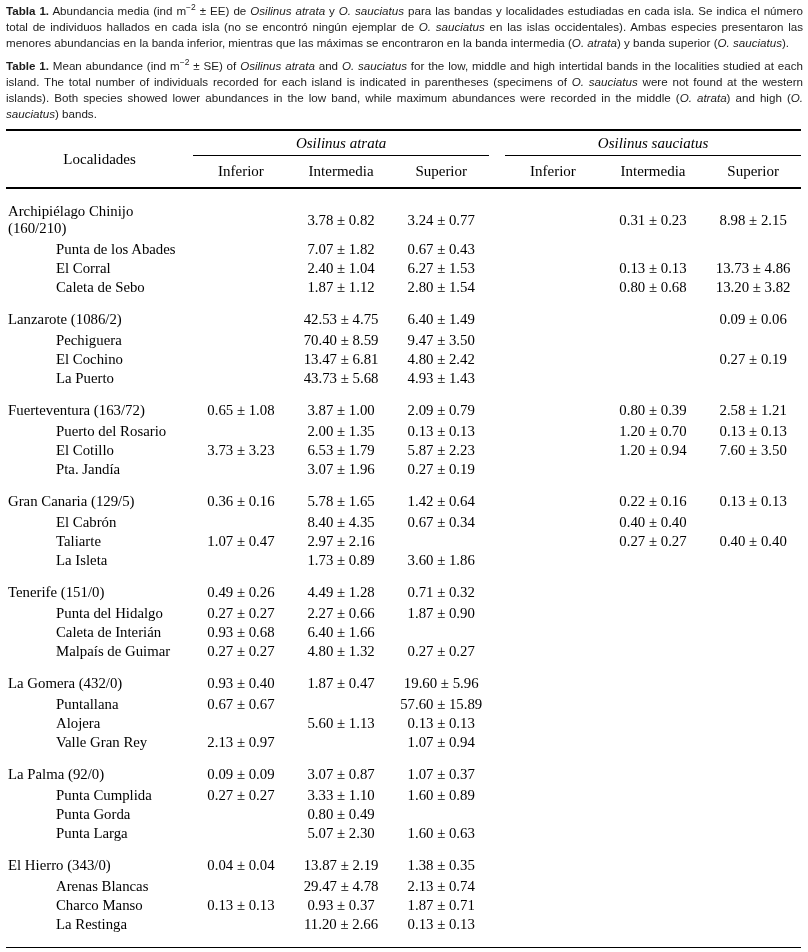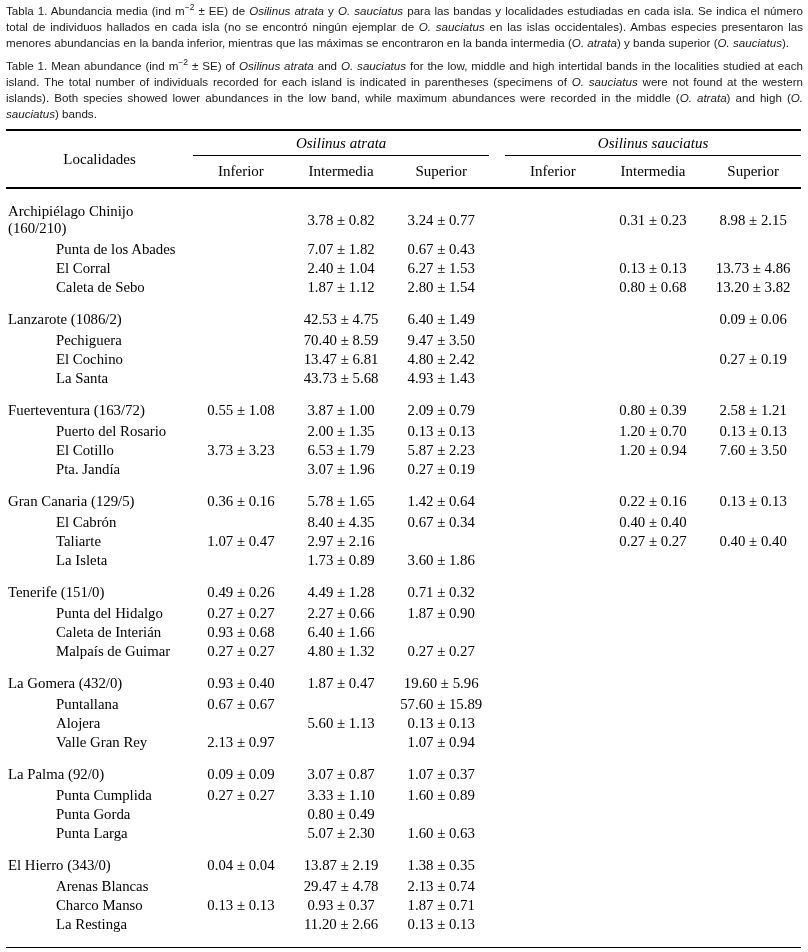--- a/index.html
+++ b/index.html
@@ -5,21 +5,21 @@
   html,body{margin:0;padding:0;background:#ffffff;}
   body{width:808px;height:952px;overflow:hidden;color:#000;}
   .page{padding:3px 5px 0 6px;box-sizing:border-box;}
 
   
   .caption{
     font-family:"Liberation Sans",sans-serif;
     font-size:11.6px;line-height:16px;
     text-align:justify;margin:0 0 7px 0;color:#1c1c1c;
   }
-  .caption .b{font-weight:normal;}
+  .caption .b{font-weight:bold;}
   .caption .i{font-style:italic;}
   .caption sup{font-size:8.5px;line-height:0;}
 
   
   table.abundance{
     border-collapse:collapse;table-layout:fixed;
     width:795px;margin-top:3px;
     font-family:"Liberation Serif",serif;color:#000;
     border-top:2.6px solid #000;
   }
@@ -161,32 +161,32 @@
           <td class="name-cell locality">El Cochino</td>
           <td class="val"></td>
           <td class="val">13.47 ± 6.81</td>
           <td class="val">4.80 ± 2.42</td>
           <td></td>
           <td class="val"></td>
           <td class="val"></td>
           <td class="val">0.27 ± 0.19</td>
         </tr>
         <tr class="loc-row">
-          <td class="name-cell locality">La Santa</td>
+          <td class="name-cell locality">La Puerto</td>
           <td class="val"></td>
           <td class="val">43.73 ± 5.68</td>
           <td class="val">4.93 ± 1.43</td>
           <td></td>
           <td class="val"></td>
           <td class="val"></td>
           <td class="val"></td>
         </tr>
         <tr class="island-row">
           <td class="name-cell island">Fuerteventura (163/72)</td>
-          <td class="val">0.55 ± 1.08</td>
+          <td class="val">0.65 ± 1.08</td>
           <td class="val">3.87 ± 1.00</td>
           <td class="val">2.09 ± 0.79</td>
           <td></td>
           <td class="val"></td>
           <td class="val">0.80 ± 0.39</td>
           <td class="val">2.58 ± 1.21</td>
         </tr>
         <tr class="loc-row">
           <td class="name-cell locality">Puerto del Rosario</td>
           <td class="val"></td>

